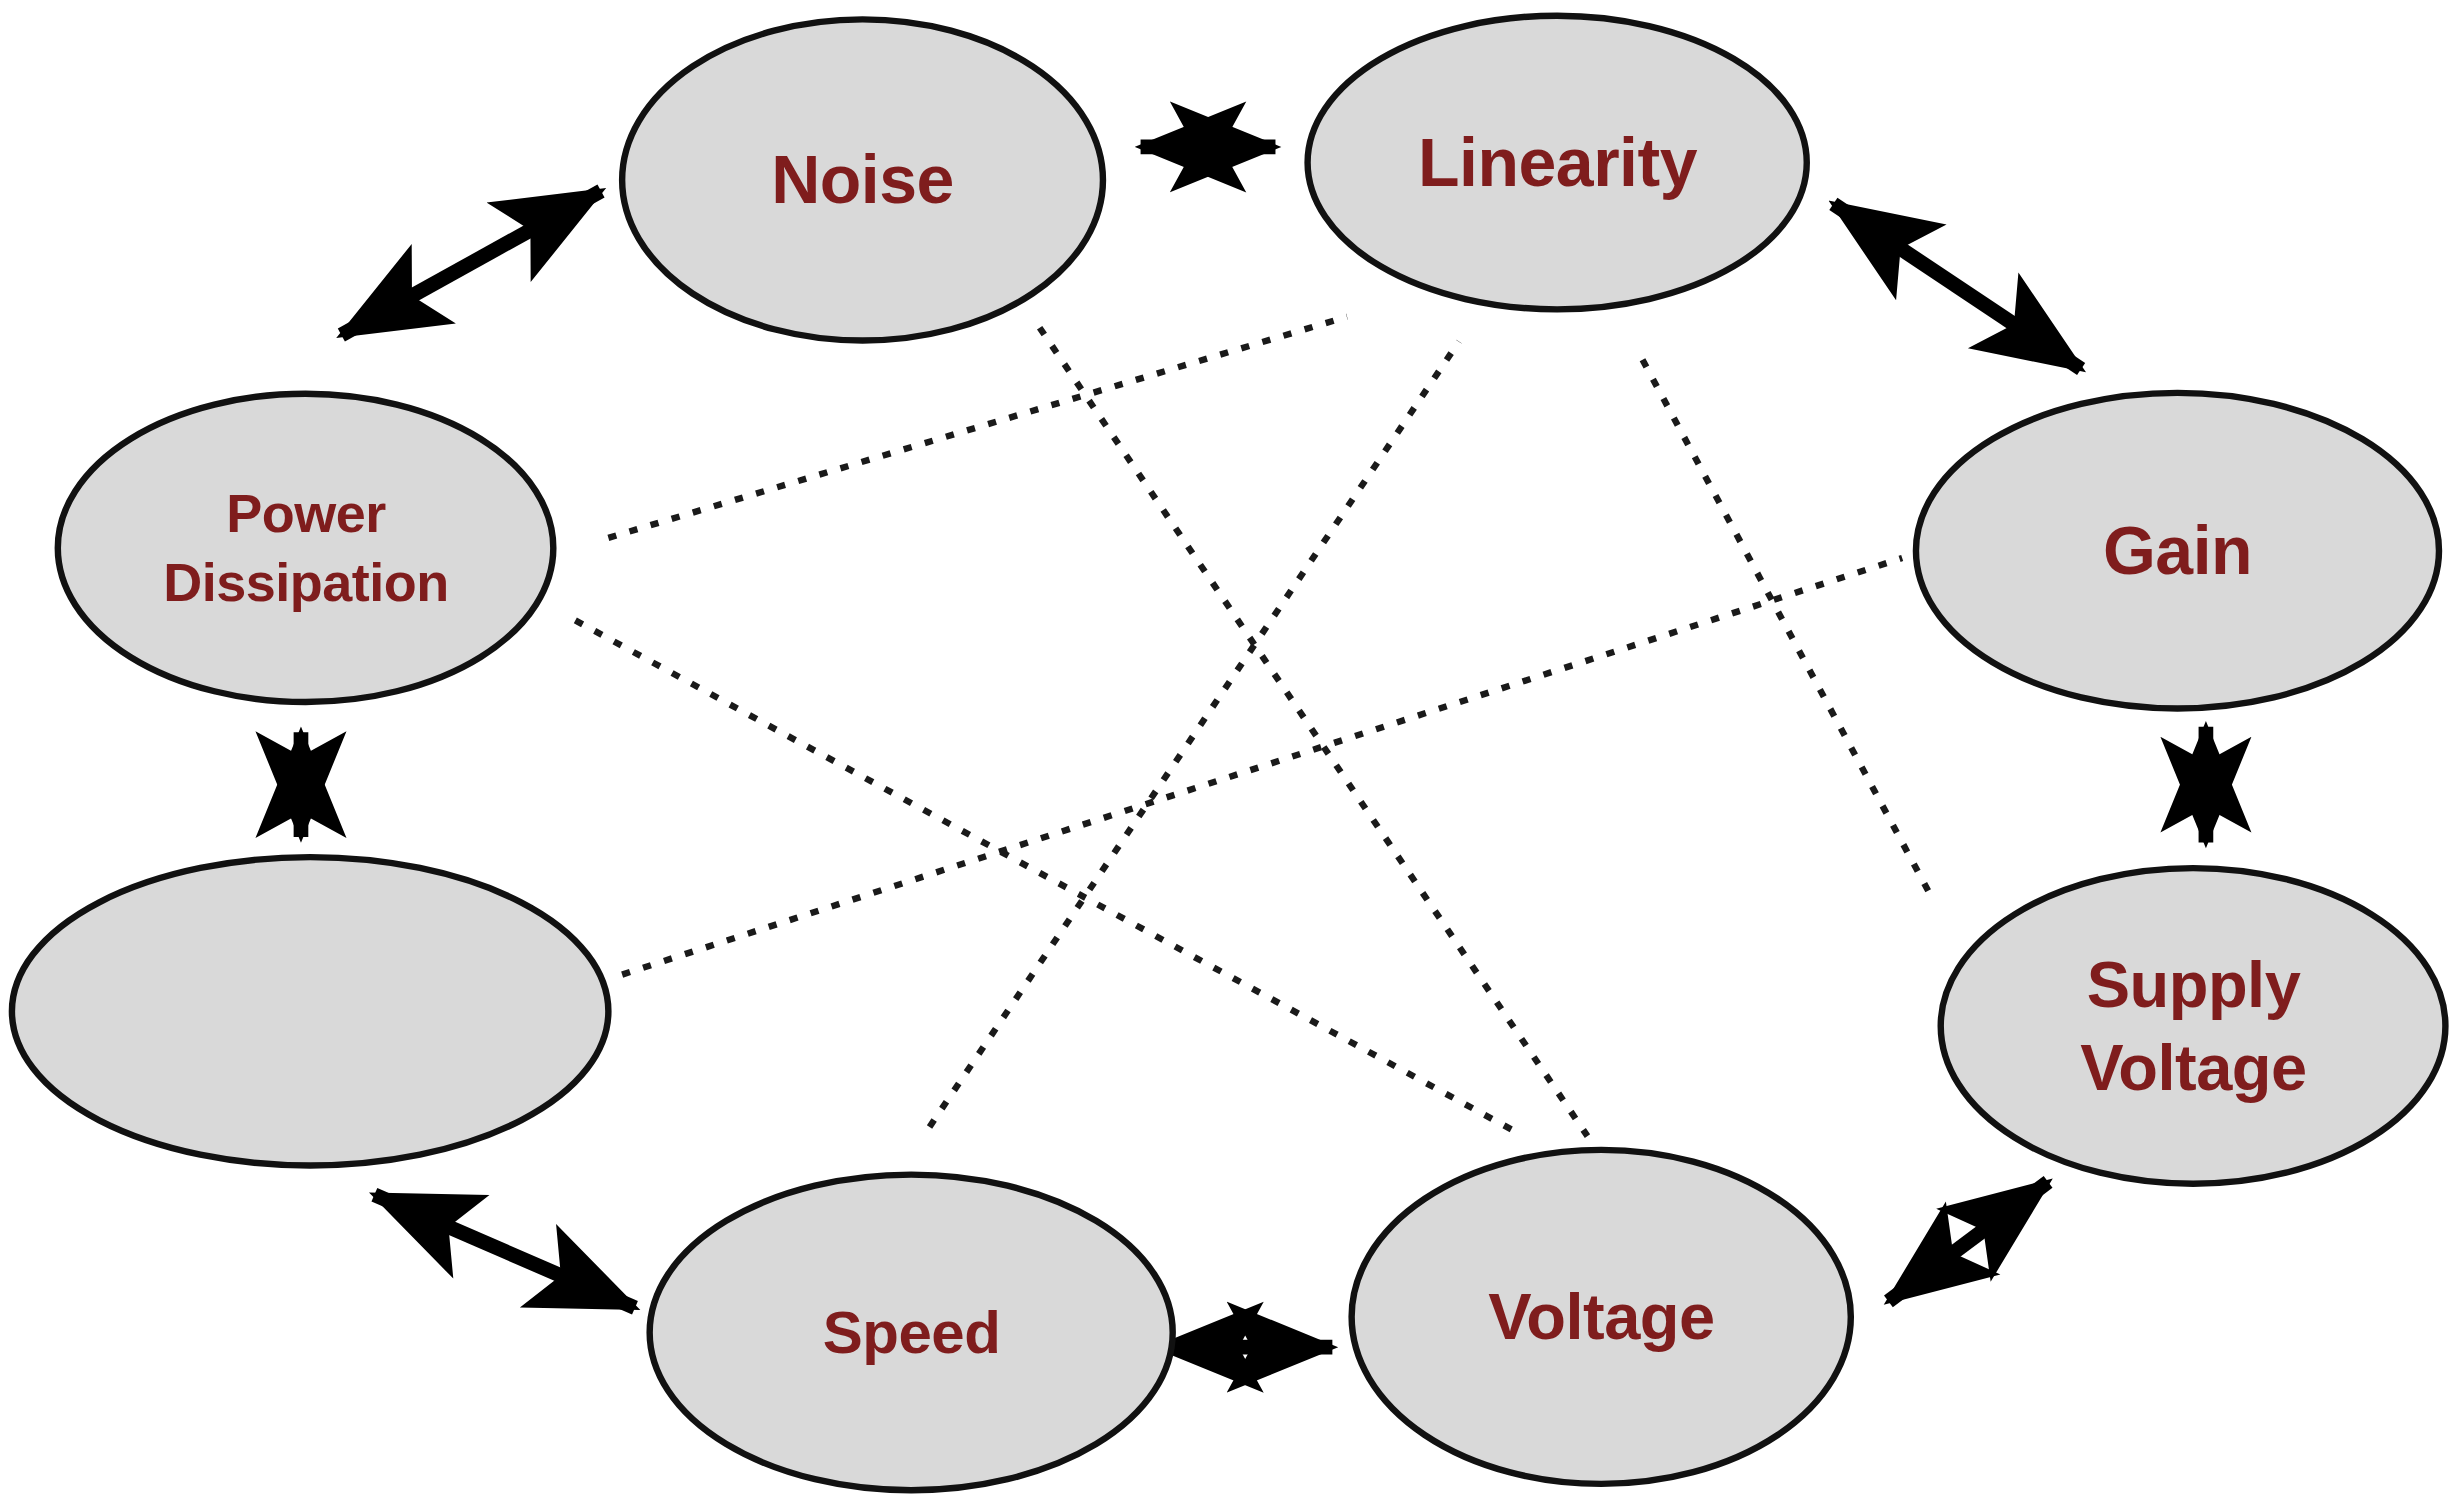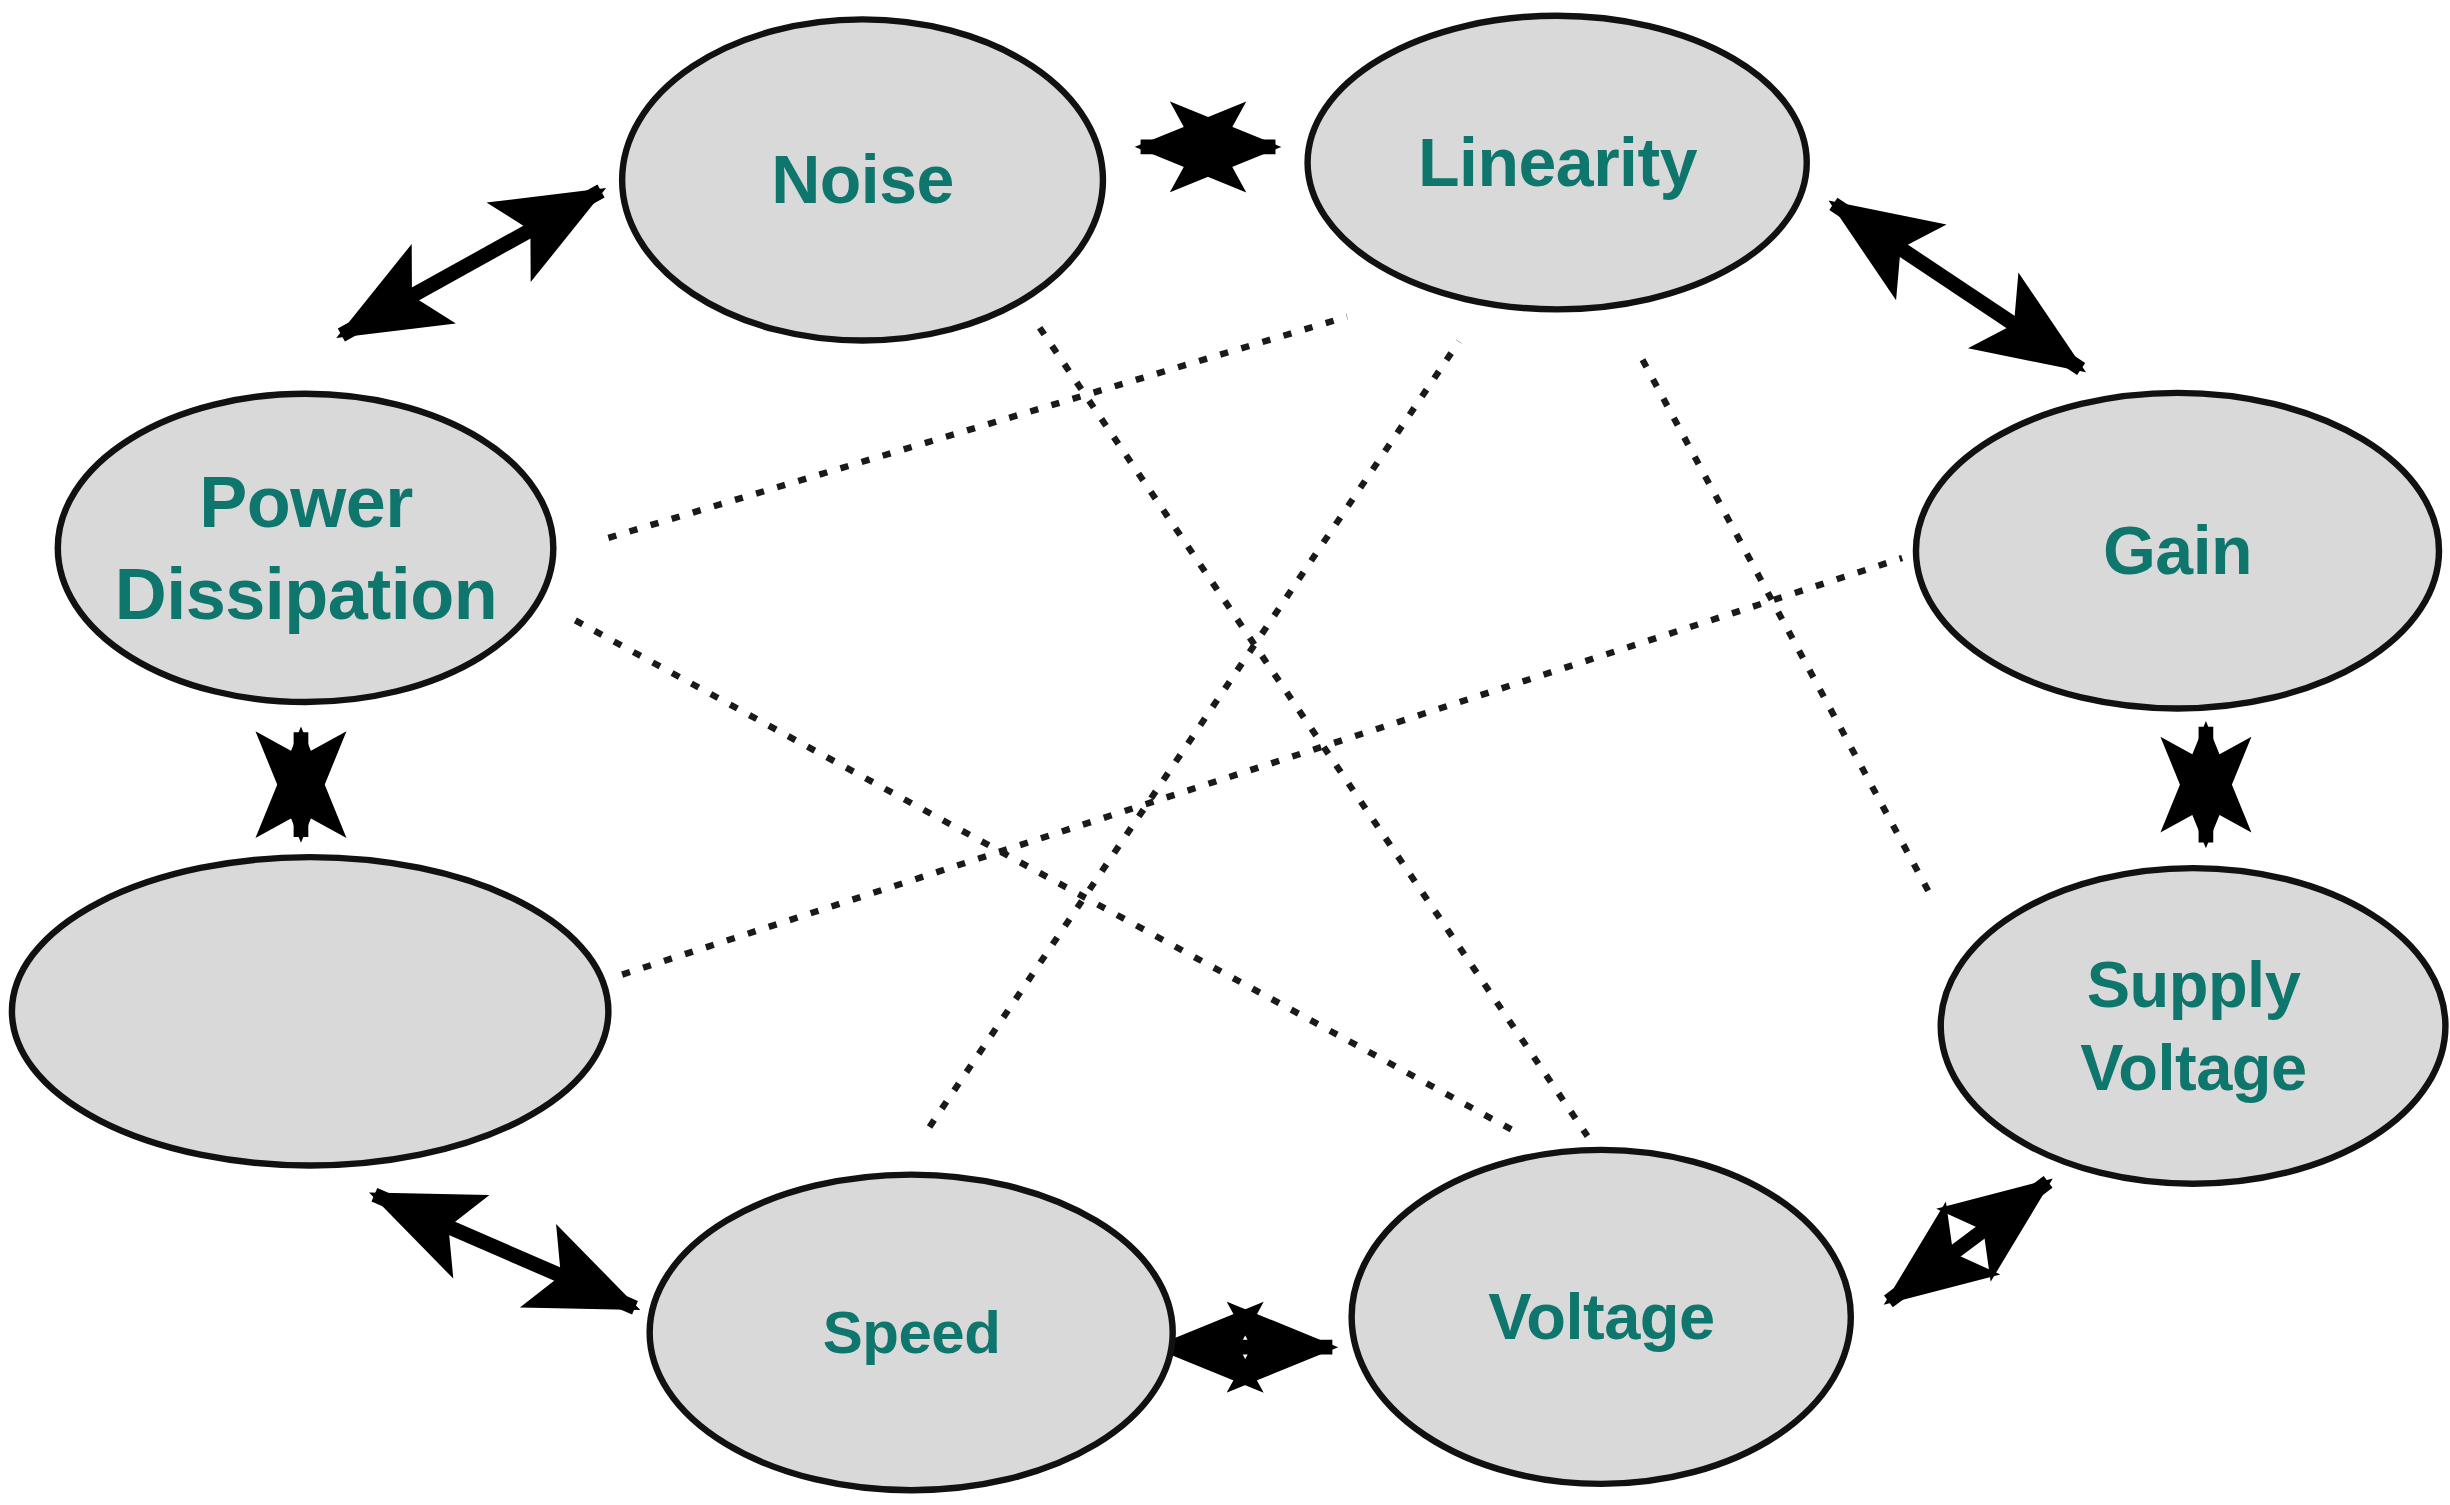--- a/index.html
+++ b/index.html
@@ -25,21 +25,21 @@
   }
   .node-label {
     position: absolute;
     display: flex;
     flex-direction: column;
     align-items: center;
     justify-content: center;
     text-align: center;
     font-family: "Liberation Sans", sans-serif;
     font-weight: bold;
-    color: #0f766e;
+    color: #7f1d1d;
     line-height: 1.28;
     letter-spacing: -0.5px;
     pointer-events: none;
     white-space: nowrap;
   }
   .node-label span { display: block; }
 </style>
 </head>
 <body>
 
@@ -85,21 +85,21 @@
       </g>
   </svg>
 
   <div id="labels-layer">
       <div class="node-label" style="left: 622px; top: 19px; width: 481px; height: 321px; font-size: 68px;">
         <span>Noise</span>
       </div>
       <div class="node-label" style="left: 1308px; top: 15.6px; width: 499px; height: 294px; font-size: 68px;">
         <span>Linearity</span>
       </div>
-      <div class="node-label" style="left: 58px; top: 394px; width: 496px; height: 308px; font-size: 72px;">
+      <div class="node-label" style="left: 58px; top: 394px; width: 496px; height: 308px; font-size: 54px;">
         <span>Power</span>
         <span>Dissipation</span>
       </div>
       <div class="node-label" style="left: 1916px; top: 393px; width: 523px; height: 316px; font-size: 68px;">
         <span>Gain</span>
       </div>
       <div class="node-label" style="left: 12px; top: 857px; width: 596px; height: 308px; font-size: 65px;">
       </div>
       <div class="node-label" style="left: 1941px; top: 868px; width: 505px; height: 316px; font-size: 65px;">
         <span>Supply</span>

